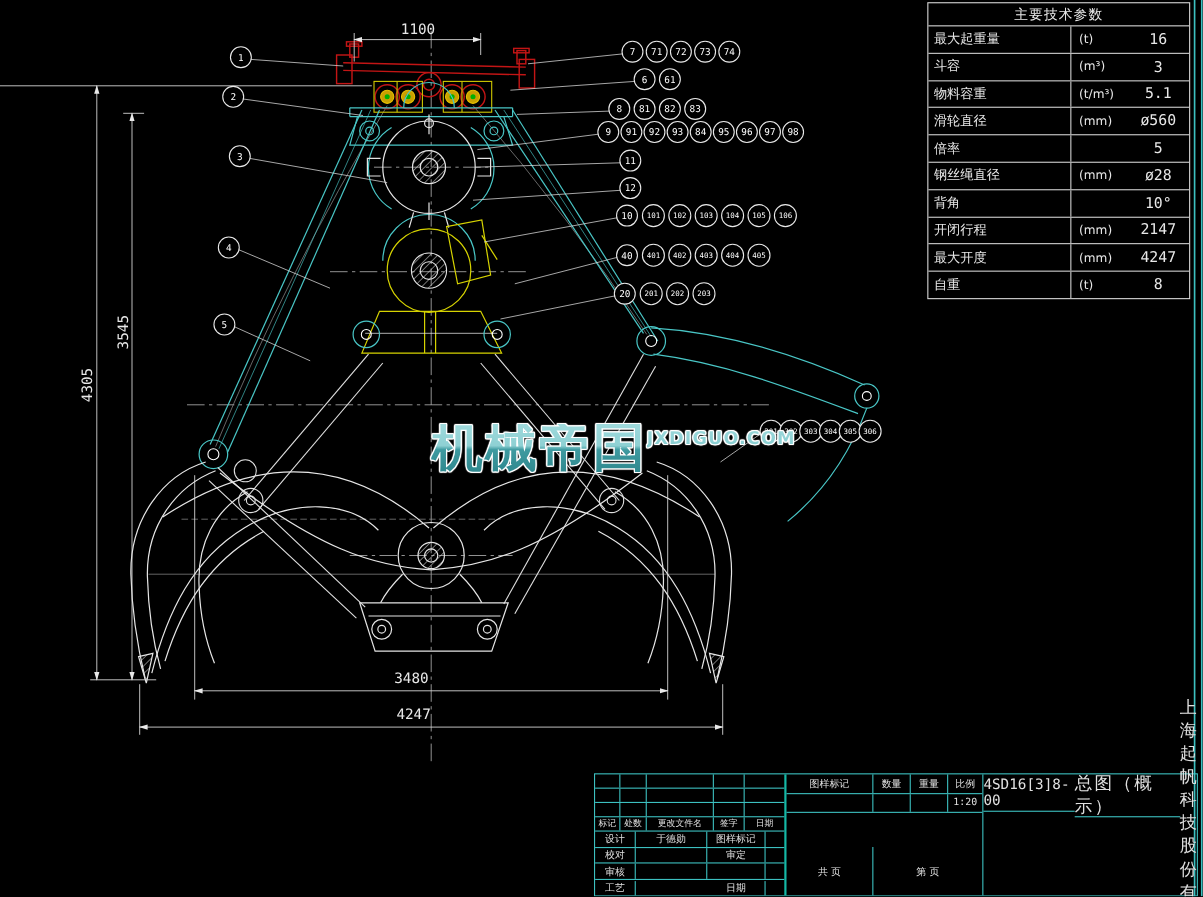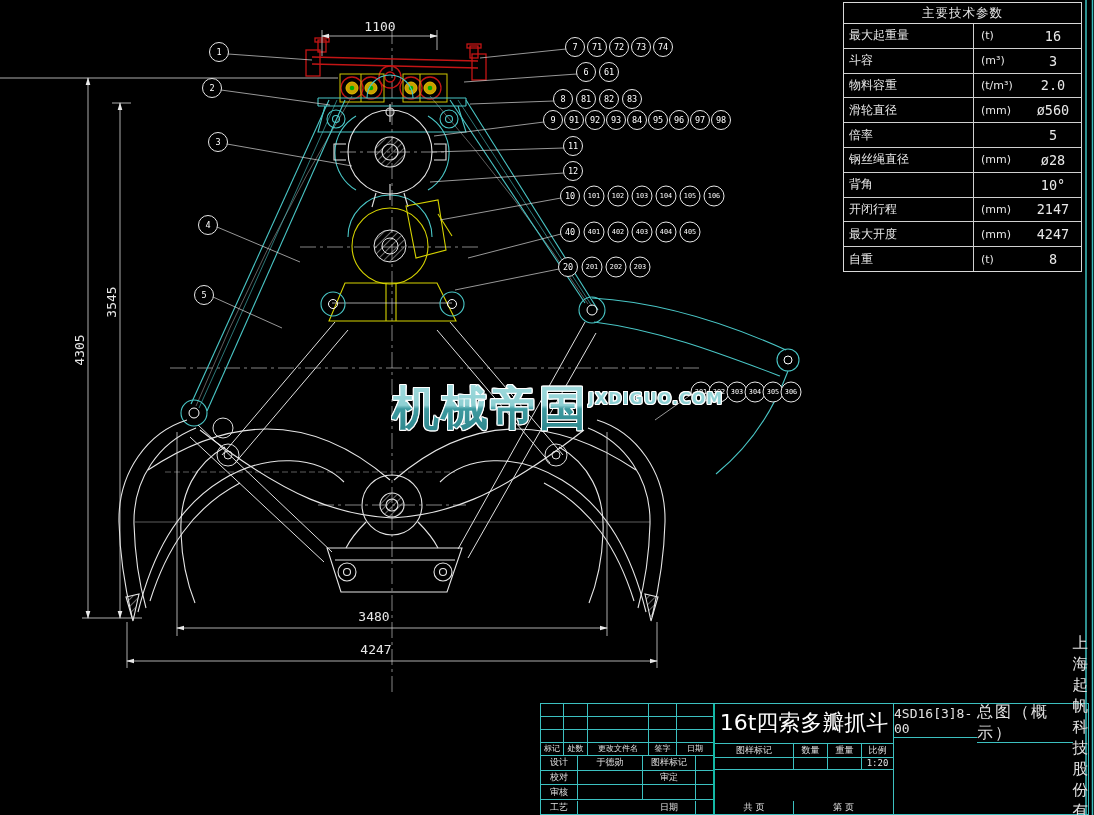--- a/index.html
+++ b/index.html
@@ -523,21 +523,21 @@
           <div class="pt-label">斗容</div>
           <div style="flex: 1 1 0%; display: flex; align-items: center; align-self: stretch;">
             <div class="pt-unit">(m³)</div>
             <div class="pt-value">3</div>
           </div>
         </div>
         <div class="pt-row">
           <div class="pt-label">物料容重</div>
           <div style="flex: 1 1 0%; display: flex; align-items: center; align-self: stretch;">
             <div class="pt-unit">(t/m³)</div>
-            <div class="pt-value">2.0</div>
+            <div class="pt-value">5.1</div>
           </div>
         </div>
         <div class="pt-row">
           <div class="pt-label">滑轮直径</div>
           <div style="flex: 1 1 0%; display: flex; align-items: center; align-self: stretch;">
             <div class="pt-unit">(mm)</div>
             <div class="pt-value">ø560</div>
           </div>
         </div>
         <div class="pt-row">
@@ -635,21 +635,20 @@
       </div>
       <div class="sig-row">
         <div class="cell" style="width:36px">工艺</div>
         <div class="cell" style="width:64px"></div>
         <div class="cell" style="width:52px">日期</div>
         <div class="cell" style="flex:1"></div>
       </div>
     </div>
 
     <div class="tb-mid">
-      <div class="prod-title">16t四索多瓣抓斗</div>
       <div class="mid-h">
         <div class="cell" style="width:78px">图样标记</div>
         <div class="cell" style="width:33px">数量</div>
         <div class="cell" style="width:33px">重量</div>
         <div class="cell" style="flex:1">比例</div>
       </div>
       <div class="mid-v">
         <div class="cell" style="width:78px"></div>
         <div class="cell" style="width:33px"></div>
         <div class="cell" style="width:33px"></div>

